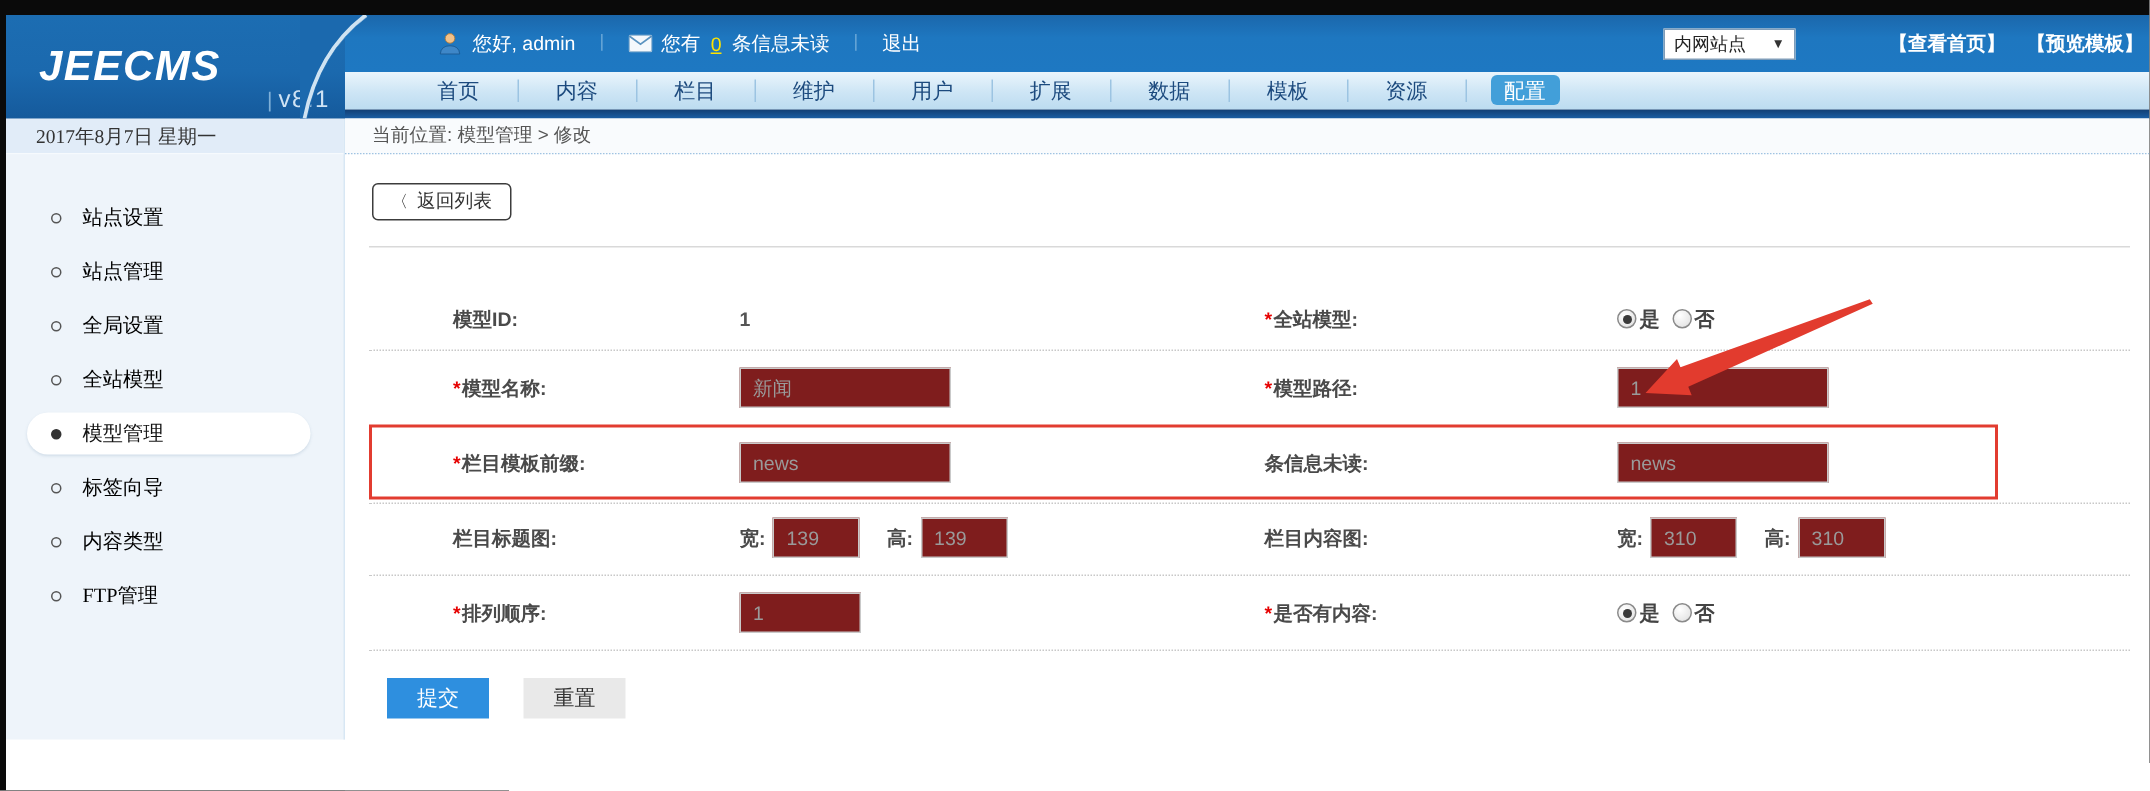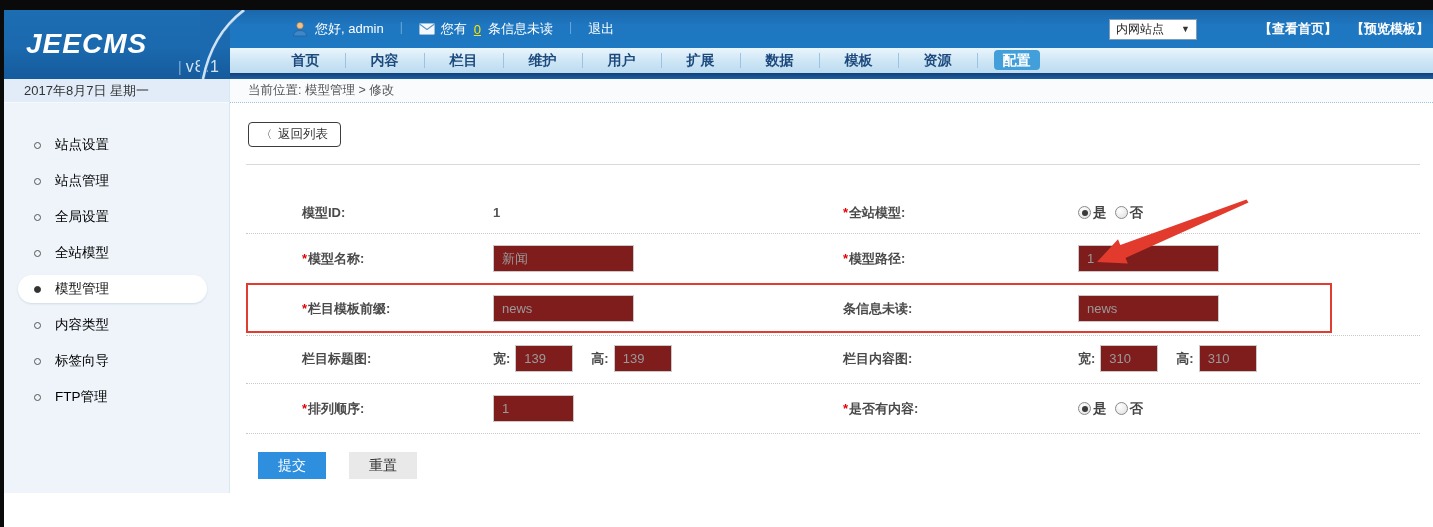--- a/index.html
+++ b/index.html
@@ -35,31 +35,31 @@
     border:1px solid #7f9db9; display:flex; align-items:center; justify-content:space-between;
     padding:0 6px; cursor:pointer; }
   .site-select .chev { font-size:9px; color:#333; }
   .hd-link { color:#fff; font-weight:bold; font-size:13px; cursor:pointer; }
   .hd-gap { width:34px; }
 
   
   .navbar { position:absolute; left:230px; top:48px; width:1203px; height:25px;
     background:linear-gradient(180deg,#eaf5fc 0%,#cde5f5 55%,#bcdcf0 100%);
     display:flex; align-items:center; padding-left:36px; }
-  .nav-tab { width:79px; text-align:center; font-size:14px; font-weight:bold; color:#1c4a7e;
+  .nav-tab { width:79px; text-align:center; font-size:14px; font-weight:normal; color:#1c4a7e;
     cursor:pointer; position:relative; line-height:25px; }
   .nav-tab + .nav-tab::before { content:""; position:absolute; left:0; top:5px; width:1px; height:15px; background:#9cc4e2; }
   .nav-tab .pill { display:inline-block; line-height:20px; padding:0 9px; border-radius:4px; }
   .nav-tab.active .pill { background:#429fd9; color:#fff;text-align:center; }
   .navline { position:absolute; left:230px; top:73px; width:1203px; height:6px;
     background:linear-gradient(180deg,#123f74 0%,#1b5fa4 100%); }
 
   
   .sidebar { position:absolute; left:4px; top:79px; width:226px; height:414px;
-    background:#eef4fa; border-right:1px solid #d8e7f4; }
+    background:#eef4fa; border-right:1px solid #d8e7f4;font-family:Liberation Serif, serif; }
   .side-date { height:24px; background:#e1ecf8; border-bottom:1px solid #f6fafd;
     font-size:13px; color:#333; display:flex; align-items:center; padding-left:20px; }
   .side-menu { margin-top:24px; }
   .side-item { height:36px; display:flex; align-items:center; padding-left:30px; gap:14px;
     font-size:13.5px; color:#000000; cursor:pointer; position:relative; }
   .bullet { width:7px; height:7px; border:1.5px solid #555; border-radius:50%; background:transparent; flex:0 0 auto; }
   .side-item.active { color:#111; }
   .side-item.active .pillbg { position:absolute; left:14px; right:22px; top:4px; bottom:4px;
     background:#fff; border-radius:14px; box-shadow:0 1px 2px rgba(120,150,180,.25); }
   .side-item.active .bullet { background:#333; border-color:#333; }
@@ -199,25 +199,25 @@
         <span class="bullet"></span>
         <span class="lbl">全站模型</span>
       </div>
       <div class="side-item active">
         <span class="pillbg"></span>
         <span class="bullet"></span>
         <span class="lbl">模型管理</span>
       </div>
       <div class="side-item">
         <span class="bullet"></span>
+        <span class="lbl">标签向导</span>
+      </div>
+      <div class="side-item">
+        <span class="bullet"></span>
         <span class="lbl">内容类型</span>
-      </div>
-      <div class="side-item">
-        <span class="bullet"></span>
-        <span class="lbl">标签向导</span>
       </div>
       <div class="side-item">
         <span class="bullet"></span>
         <span class="lbl">FTP管理</span>
       </div>
     </div>
   </div>
 
   <div class="breadcrumb">当前位置: 模型管理 &gt; 修改</div>
 

